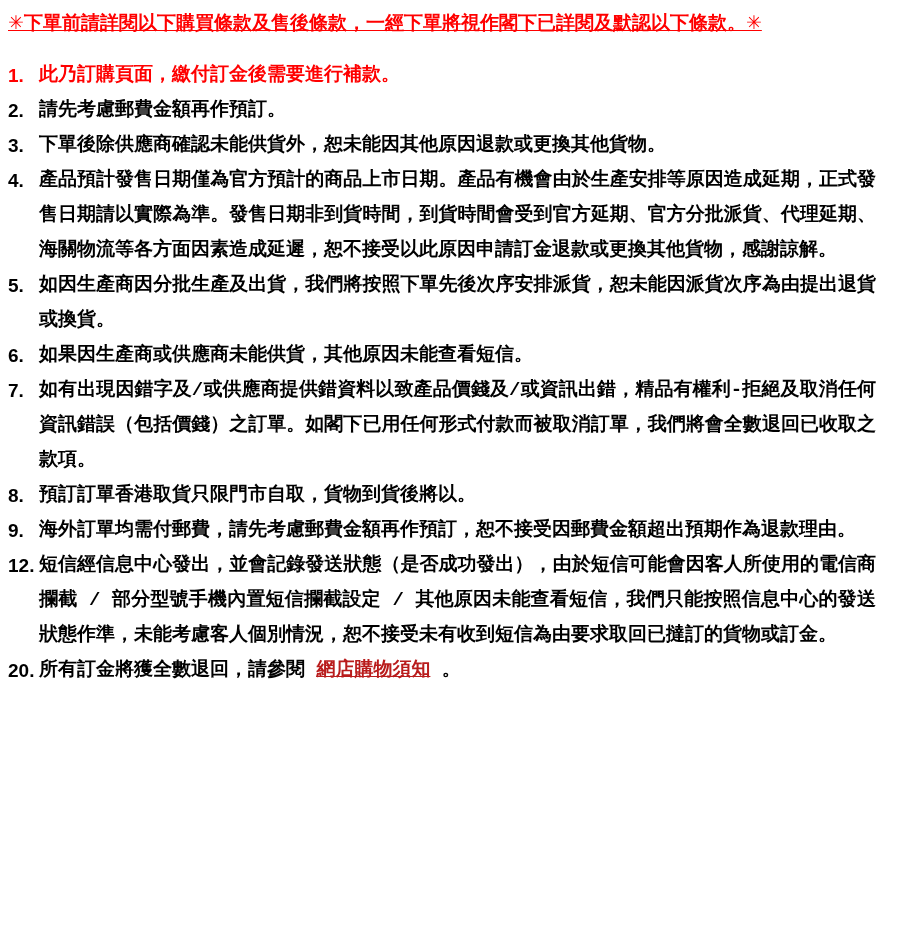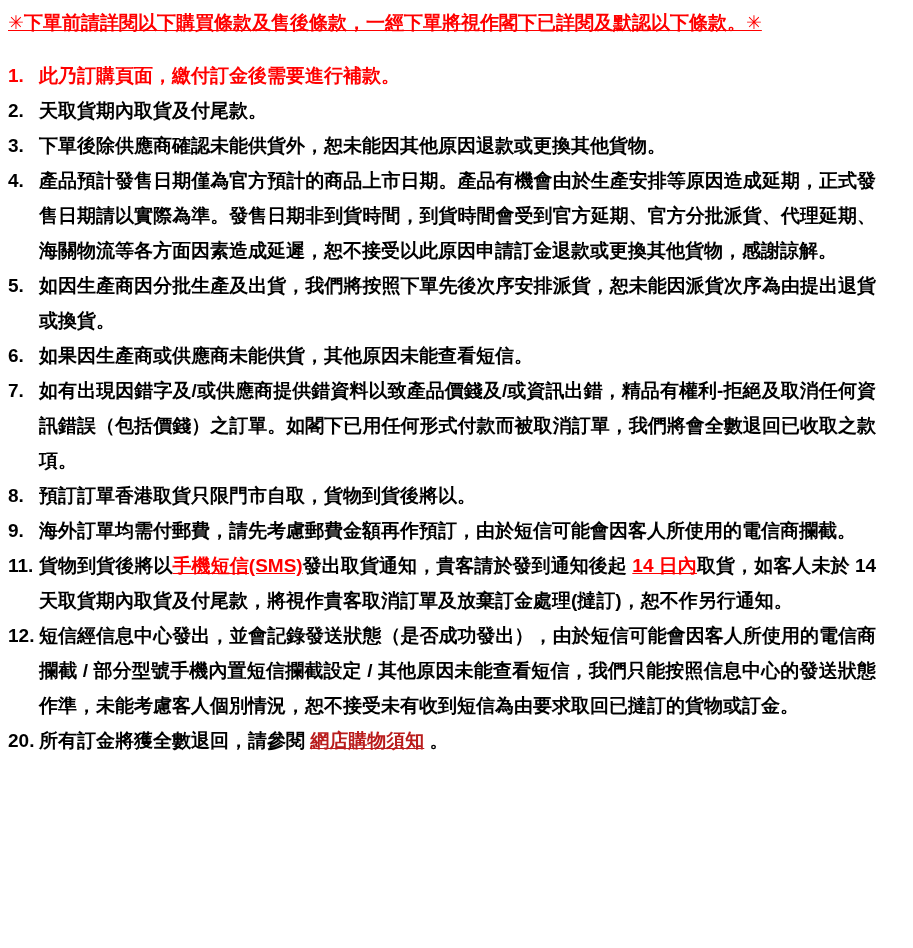--- a/index.html
+++ b/index.html
@@ -43,20 +43,21 @@
     align-items: flex-start;
   }
   .term-number {
     flex: 0 0 31px;
     text-align: left;
   }
   .term-content {
     flex: 1 1 auto;
     text-align: justify;
     text-justify: inter-ideograph;
+    font-family: Liberation Mono, monospace;
   }
   .term-red,
   .term-red .term-number,
   .term-red .term-content {
     color: #ff0000;
   }
   .seg-red-underline {
     color: #ff0000;
     text-decoration: underline;
   }
@@ -73,21 +74,21 @@
   <div class="notice-title">✳下單前請詳閱以下購買條款及售後條款，一經下單將視作閣下已詳閱及默認以下條款。✳</div>
 
 
   <div class="terms-list">
       <div class="term-row term-red">
         <span class="term-number">1.</span>
         <span class="term-content"><span>此乃訂購頁面，繳付訂金後需要進行補款。</span></span>
       </div>
       <div class="term-row">
         <span class="term-number">2.</span>
-        <span class="term-content"><span>天取貨期內取貨及付尾款。</span></span>
+        <span class="term-content"><span>請先考慮郵費金額再作預訂。</span></span>
       </div>
       <div class="term-row">
         <span class="term-number">3.</span>
         <span class="term-content"><span>下單後除供應商確認未能供貨外，恕未能因其他原因退款或更換其他貨物。</span></span>
       </div>
       <div class="term-row">
         <span class="term-number">4.</span>
         <span class="term-content"><span>產品預計發售日期僅為官方預計的商品上市日期。產品有機會由於生產安排等原因造成延期，正式發售日期請以實際為準。發售日期非到貨時間，到貨時間會受到官方延期、官方分批派貨、代理延期、海關物流等各方面因素造成延遲，恕不接受以此原因申請訂金退款或更換其他貨物，感謝諒解。</span></span>
       </div>
       <div class="term-row">
@@ -101,25 +102,21 @@
       <div class="term-row">
         <span class="term-number">7.</span>
         <span class="term-content"><span>如有出現因錯字及/或供應商提供錯資料以致產品價錢及/或資訊出錯，精品有權利-拒絕及取消任何資訊錯誤（包括價錢）之訂單。如閣下已用任何形式付款而被取消訂單，我們將會全數退回已收取之款項。</span></span>
       </div>
       <div class="term-row">
         <span class="term-number">8.</span>
         <span class="term-content"><span>預訂訂單香港取貨只限門市自取，貨物到貨後將以。</span></span>
       </div>
       <div class="term-row">
         <span class="term-number">9.</span>
-        <span class="term-content"><span>海外訂單均需付郵費，請先考慮郵費金額再作預訂，由於短信可能會因客人所使用的電信商攔截。</span></span>
-      </div>
-      <div class="term-row">
-        <span class="term-number">11.</span>
-        <span class="term-content"><span>貨物到貨後將以</span><span class="seg-red-underline">手機短信(SMS)</span><span>發出取貨通知，貴客請於發到通知後起 </span><span class="seg-red-underline">14 日內</span><span>取貨，如客人未於 14 天取貨期內取貨及付尾款，將視作貴客取消訂單及放棄訂金處理(撻訂)，恕不作另行通知。</span></span>
+        <span class="term-content"><span>海外訂單均需付郵費，請先考慮郵費金額再作預訂，恕不接受因郵費金額超出預期作為退款理由。</span></span>
       </div>
       <div class="term-row">
         <span class="term-number">12.</span>
         <span class="term-content"><span>短信經信息中心發出，並會記錄發送狀態（是否成功發出），由於短信可能會因客人所使用的電信商攔截 / 部分型號手機內置短信攔截設定 / 其他原因未能查看短信，我們只能按照信息中心的發送狀態作準，未能考慮客人個別情況，恕不接受未有收到短信為由要求取回已撻訂的貨物或訂金。</span></span>
       </div>
       <div class="term-row">
         <span class="term-number">20.</span>
         <span class="term-content"><span>所有訂金將獲全數退回，請參閱 </span><a class="seg-link" href="#">網店購物須知</a><span> 。</span></span>
       </div>
     </div>

